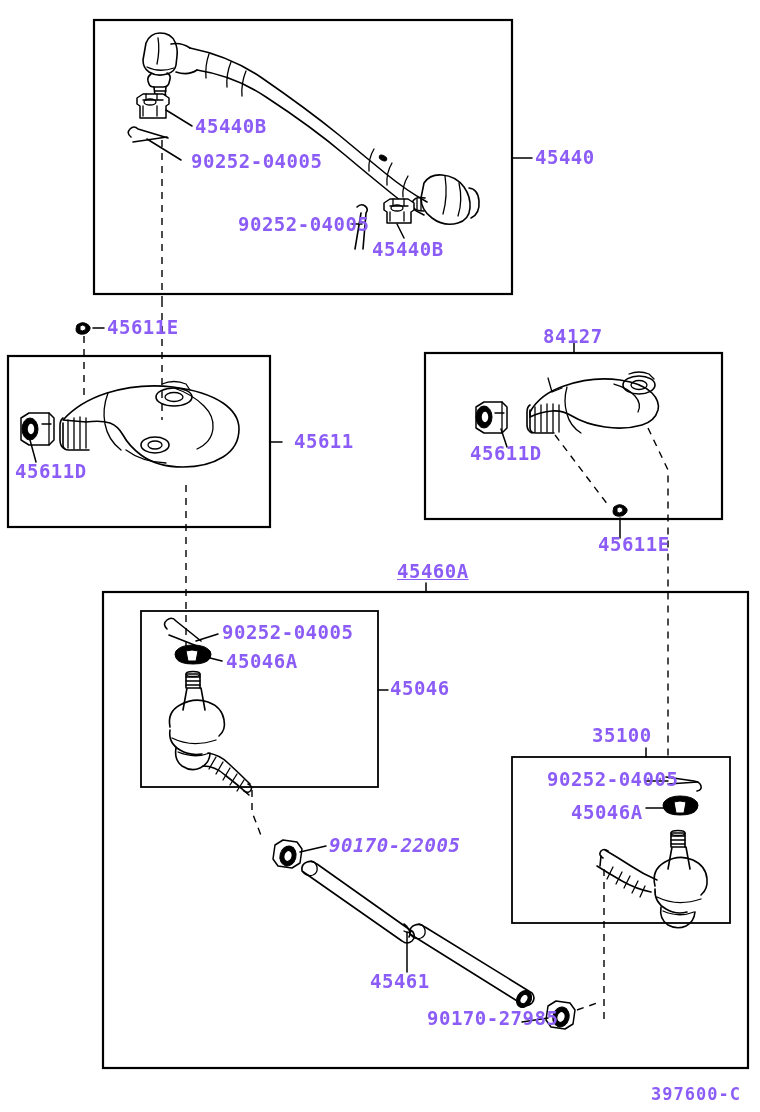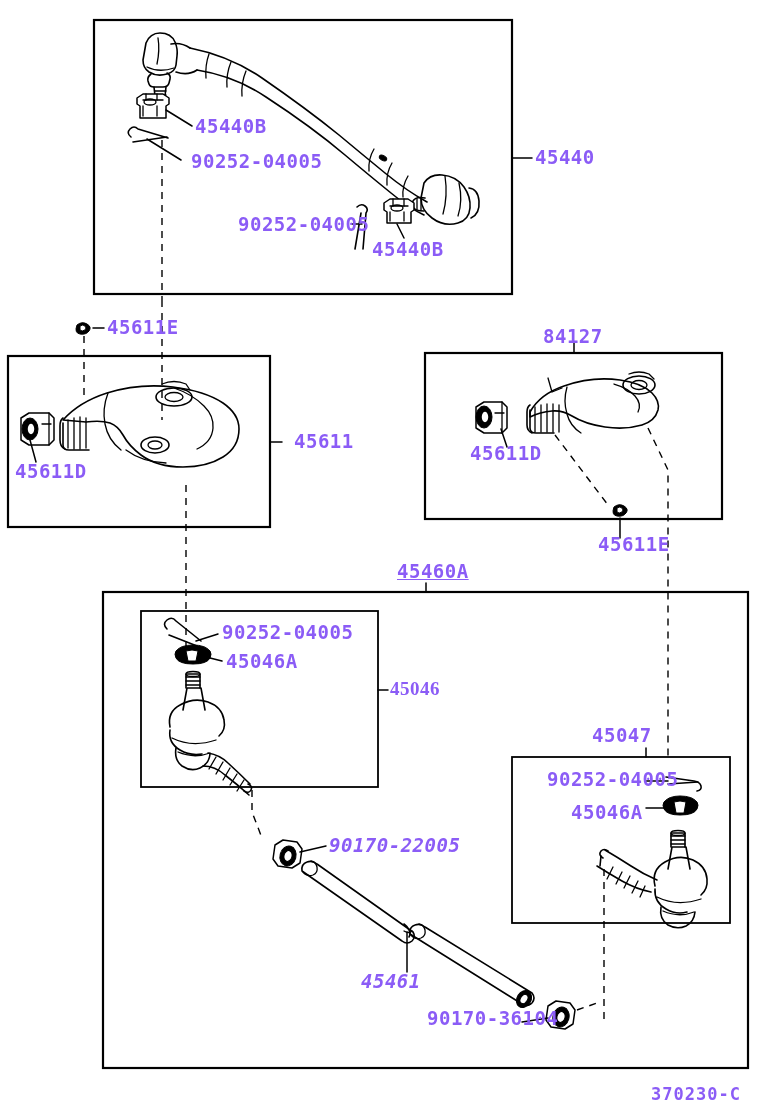--- a/index.html
+++ b/index.html
@@ -312,25 +312,25 @@
   <div class="lbl" style="left:15px;top:462px;">45611D</div>
   <div class="lbl" style="left:283px;top:432px;margin-left:11px;">45611</div>
 
   <div class="lbl" style="left:543px;top:327px;">84127</div>
   <div class="lbl" style="left:470px;top:444px;">45611D</div>
   <div class="lbl" style="left:598px;top:535px;">45611E</div>
 
   <div class="lbl" style="left:397px;top:562px;text-decoration:underline;">45460A</div>
   <div class="lbl" style="left:222px;top:623px;">90252-04005</div>
   <div class="lbl" style="left:226px;top:652px;">45046A</div>
-  <div class="lbl" style="left:390px;top:679px;font-family:Liberation Serif, serif;">45046</div>
-
-  <div class="lbl" style="left:592px;top:726px;">45047</div>
+  <div class="lbl" style="left:390px;top:679px;">45046</div>
+
+  <div class="lbl" style="left:592px;top:726px;">35100</div>
   <div class="lbl" style="left:547px;top:770px;">90252-04005</div>
   <div class="lbl" style="left:571px;top:803px;">45046A</div>
 
   <div class="lbl" style="left:329px;top:836px;font-style:italic;">90170-22005</div>
-  <div class="lbl" style="left:361px;top:972px;font-style:italic;">45461</div>
-  <div class="lbl" style="left:427px;top:1009px;">90170-36104</div>
-
-  <div class="lbl footer" style="left:651px;top:1086px;">370230-C</div>
+  <div class="lbl" style="left:370px;top:972px;">45461</div>
+  <div class="lbl" style="left:427px;top:1009px;">90170-27985</div>
+
+  <div class="lbl footer" style="left:651px;top:1086px;">397600-C</div>
 
 </div>
 
 </body></html>

